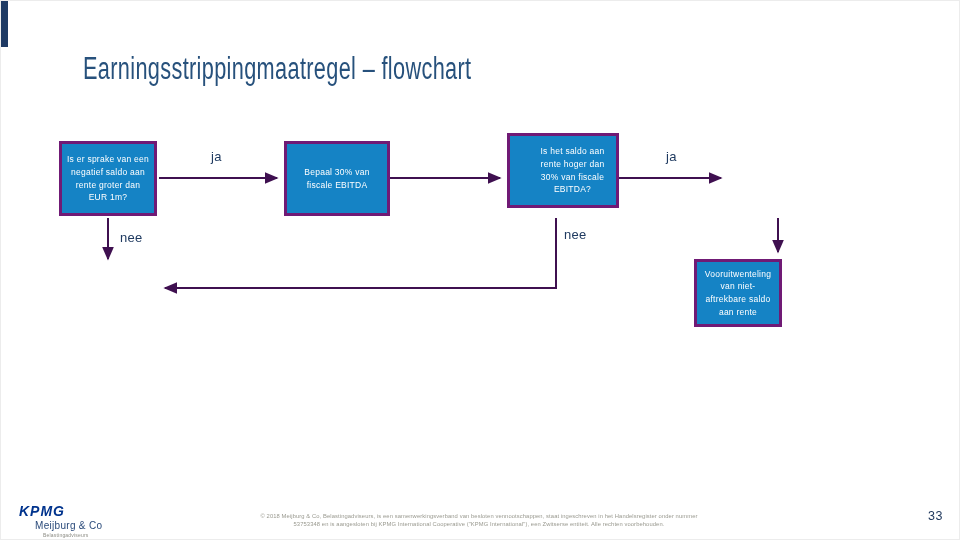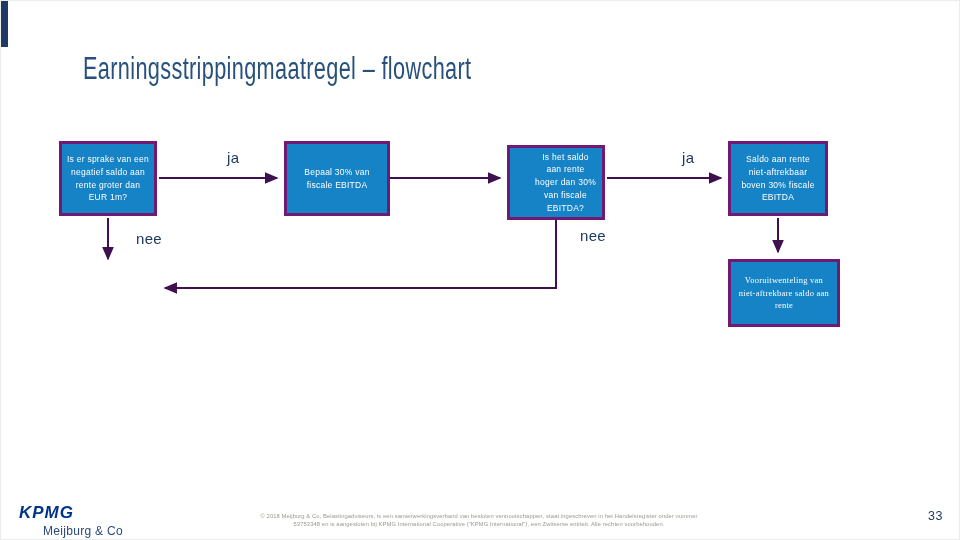--- a/index.html
+++ b/index.html
@@ -17,39 +17,39 @@
   }
 
   .fc-box {
     position:absolute; background:#1583c5; border:3px solid #701a75;
     color:#ffffff; display:flex; align-items:center; justify-content:center;
     text-align:center; font-size:8.5px; line-height:1.5; letter-spacing:0.25px;
     padding:2px 5px; box-sizing:border-box;
   }
   .box-q1 { left:58px;  top:140px; width:98px;  height:75px; }
   .box-calc { left:283px; top:140px; width:106px;  height:75px; }
-  .box-q2 { left:506px; top:144px; width:98px;  height:75px;padding-left:24px; }
+  .box-q2 { left:506px; top:132px; width:112px;  height:75px;padding-left:24px; }
   .box-r1 { left:727px; top:140px; width:100px; height:75px; }
   .box-r2 { left:58px;  top:265px; width:98px;  height:60px; }
-  .box-r3 { left:727px; top:258px; width:112px; height:68px;font-family:Liberation Serif, serif; }
+  .box-r3 { left:693px; top:258px; width:88px; height:68px; }
 
   .svg-layer { position:absolute; left:0; top:0; width:960px; height:540px; pointer-events:none; }
 
-  .edge-label { position:absolute; color:#1f3a60; font-size:15px; letter-spacing:0.3px;margin-left:16px; }
+  .edge-label { position:absolute; color:#1f3a60; font-size:13px; letter-spacing:0.3px; }
   .lbl-ja1  { left:210px; top:148px; }
   .lbl-ja2  { left:665px; top:148px; }
   .lbl-nee1 { left:119px; top:229px; }
   .lbl-nee2 { left:563px; top:226px; }
 
   .footer-logo { position:absolute; left:18px; top:502px; }
   .footer-logo .kpmg {
-    color:#00338d; font-weight:700; font-style:italic; font-size:17px; letter-spacing:1px;
+    color:#00338d; font-weight:700; font-style:italic; font-size:14px; letter-spacing:1px;
   }
   .footer-logo .firm {
-    color:#2a4a7a; font-size:12px; margin-left:24px; margin-top:1px; letter-spacing:0.3px;
+    color:#2a4a7a; font-size:10px; margin-left:16px; margin-top:1px; letter-spacing:0.3px;
   }
   .footer-logo .tagline {
     color:#8c8c84; font-size:5px; margin-left:24px; margin-top:1px; letter-spacing:0.2px;
   }
 
   .disclaimer {
     position:absolute; left:238px; top:512px; width:480px; text-align:center;
     color:#99998f; font-size:5.8px; line-height:1.35; letter-spacing:0.1px;
   }
 
@@ -83,23 +83,20 @@
 
   <div class="fc-box box-q1">
     <span>Is er sprake van een negatief saldo aan rente groter dan EUR 1m?</span>
   </div>
   <div class="fc-box box-calc">
     <span>Bepaal 30% van fiscale EBITDA</span>
   </div>
   <div class="fc-box box-q2">
     <span>Is het saldo aan rente hoger dan 30% van fiscale EBITDA?</span>
   </div>
-  <div class="fc-box box-r1">
-    <span>Saldo aan rente niet-aftrekbaar boven 30% fiscale EBITDA</span>
-  </div>
   <div class="fc-box box-r3">
     <span>Vooruitwenteling van niet-aftrekbare saldo aan rente</span>
   </div>
 
   <span class="edge-label lbl-ja1">ja</span>
   <span class="edge-label lbl-ja2">ja</span>
   <span class="edge-label lbl-nee1">nee</span>
   <span class="edge-label lbl-nee2">nee</span>
 
   <div class="footer-logo">

